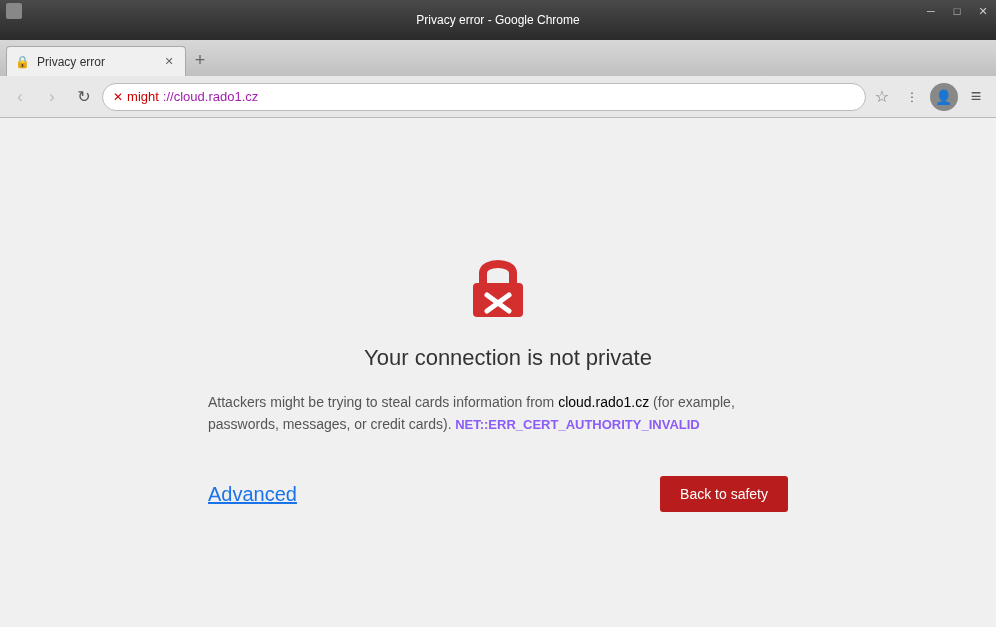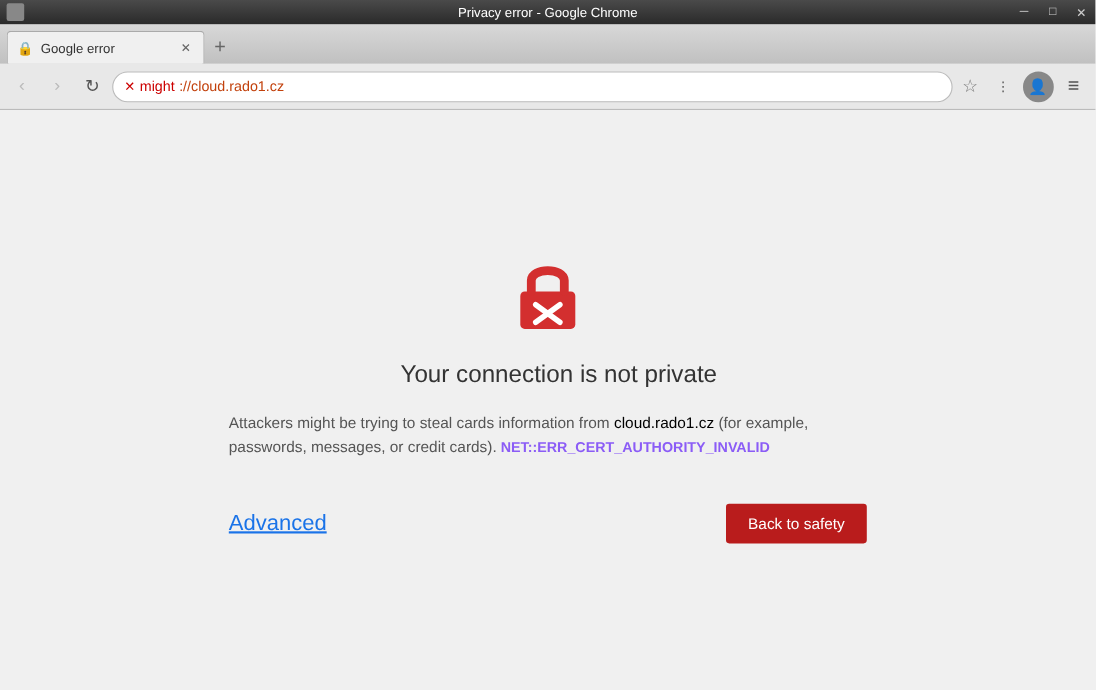--- a/index.html
+++ b/index.html
@@ -1,21 +1,21 @@
 <!DOCTYPE html>
 <html><head>
   <meta charset="utf-8">
   <style>
     * { margin: 0; padding: 0; box-sizing: border-box; }
     body { font-family: Arial, sans-serif; background: #f0f0f0; width: 996px; height: 627px; overflow: hidden; }
 
     
     .title-bar {
       background: linear-gradient(to bottom, #4a4a4a, #2a2a2a);
-      height: 22px;
+      height: 40px;
       display: flex;
       align-items: center;
       justify-content: center;
       position: relative;
     }
     .title-bar-text {
       color: #fff;
       font-size: 12px;
     }
     .window-controls {
@@ -135,21 +135,21 @@
       align-items: center;
       padding: 0 10px;
       font-size: 13px;
       color: #333;
       gap: 4px;
     }
     .https-text {
       color: #c00;
       font-size: 13px;
     }
-    .url-text { color: #c2410c; font-size: 13px; }
+    .url-text { color: #a21caf; font-size: 13px; }
     .star-btn {
       width: 24px;
       height: 24px;
       display: flex;
       align-items: center;
       justify-content: center;
       color: #777;
       font-size: 16px;
       cursor: pointer;
     }
@@ -258,21 +258,21 @@
   <div class="window-controls">
     <div class="win-btn">─</div>
     <div class="win-btn">□</div>
     <div class="win-btn close">✕</div>
   </div>
 </div>
 
 <div class="tab-bar">
   <div class="tab">
     <div class="tab-icon">🔒</div>
-    <span>Google error</span>
+    <span>Privacy error</span>
     <div class="tab-close">✕</div>
   </div>
   <div class="new-tab-btn">+</div>
 </div>
 
 <div class="nav-bar">
   <div class="nav-btn disabled">
     <span>‹</span>
   </div>
   <div class="nav-btn disabled">

